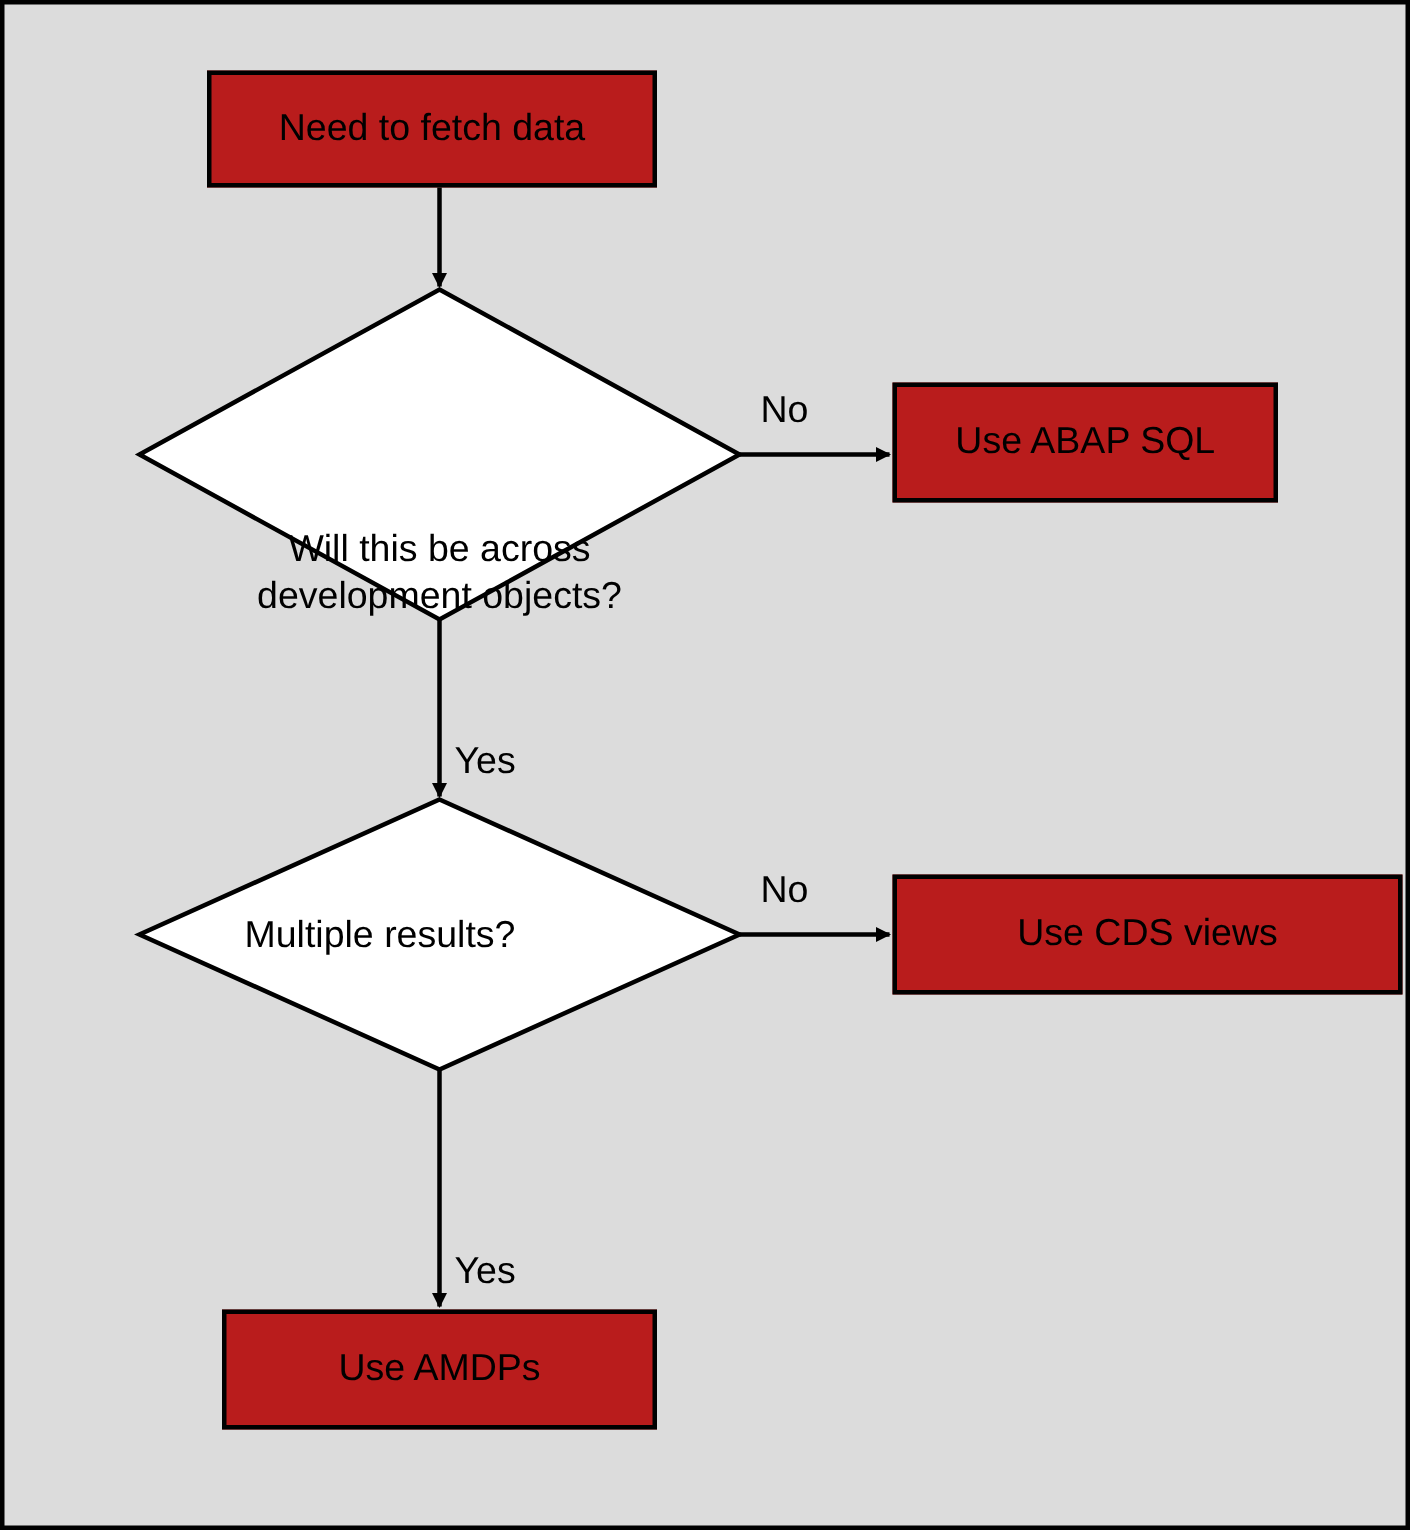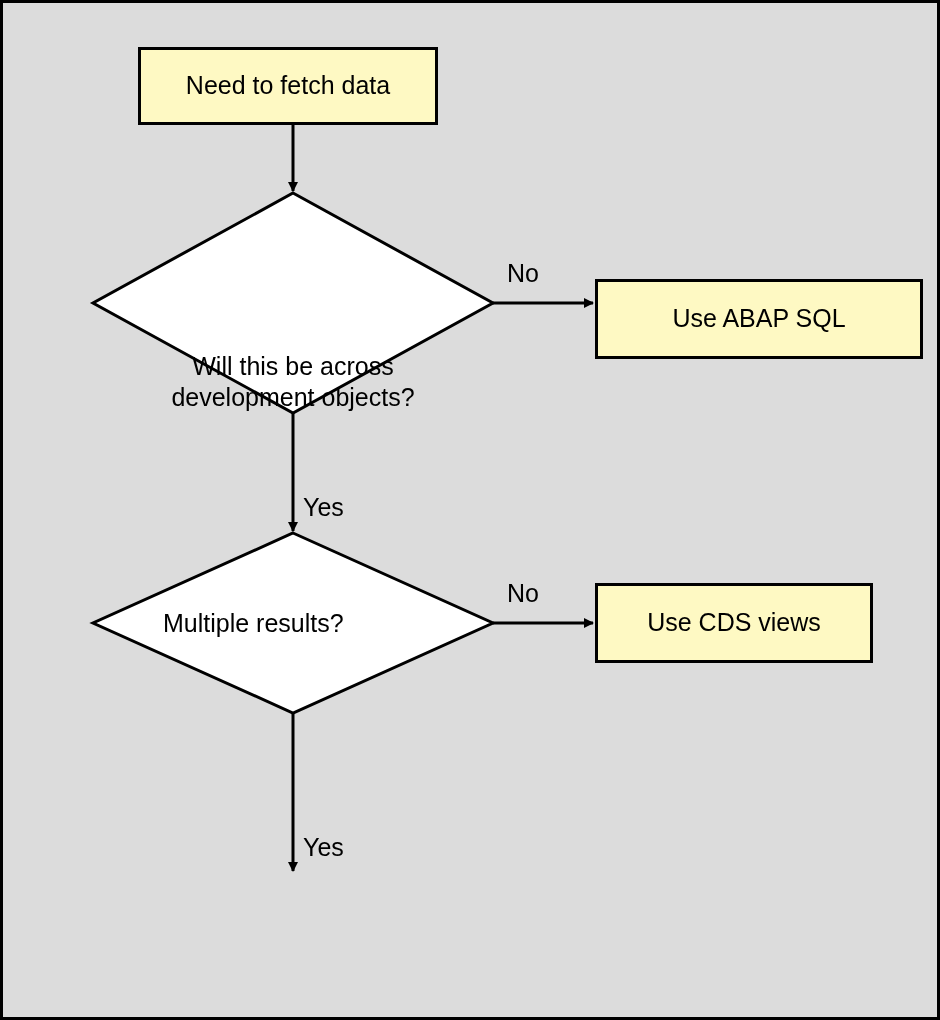--- a/index.html
+++ b/index.html
@@ -14,21 +14,21 @@
   }
   .canvas {
     position: relative;
     width: 940px;
     height: 1020px;
     border: 3px solid #000;
     box-sizing: border-box;
   }
   .node-rect {
     position: absolute;
-    background: #fef9c3;
+    background: #b91c1c;
     border: 3px solid #000;
     display: flex;
     align-items: center;
     justify-content: center;
     text-align: center;
     padding: 10px 18px;
     box-sizing: border-box;
     line-height: 1.25;
   }
   .label {
@@ -49,35 +49,38 @@
     <span>Need to fetch data</span>
   </div>
 
   <svg class="arrow" style="left:90px; top:190px;" width="400" height="220">
     <polygon points="200,0 400,110 200,220 0,110" fill="#ffffff" stroke="#000000" stroke-width="3"></polygon>
   </svg>
   <div style="position:absolute; left:90px; top:190px; width:400px; height:220px; display:flex; align-items:flex-end; justify-content:center; text-align:center; padding:0 60px; box-sizing:border-box; line-height:1.25;">
     <span>Will this be across development objects?</span>
   </div>
 
-  <div class="node-rect" style="left:592px; top:276px; width:328px; height:80px;">
+  <div class="node-rect" style="left:592px; top:252px; width:257px; height:80px;">
     <span>Use ABAP SQL</span>
   </div>
 
   <svg class="arrow" style="left:90px; top:530px;" width="400" height="180">
     <polygon points="200,0 400,90 200,180 0,90" fill="#ffffff" stroke="#000000" stroke-width="3"></polygon>
   </svg>
   <div style="position:absolute; left:90px; top:530px; width:400px; height:180px; display:flex; align-items:center; text-align:center; padding:0 70px; box-sizing:border-box;">
     <span>Multiple results?</span>
   </div>
 
-  <div class="node-rect" style="left:592px; top:580px; width:278px; height:80px;">
+  <div class="node-rect" style="left:592px; top:580px; width:340px; height:80px;">
     <span>Use CDS views</span>
   </div>
 
+  <div class="node-rect" style="left:145px; top:870px; width:290px; height:80px;">
+    <span>Use AMDPs</span>
+  </div>
 
   <svg class="arrow" style="left:0; top:0;" width="940" height="1020">
     <defs>
       <marker id="ah" markerWidth="12" markerHeight="12" refX="9" refY="5" orient="auto" markerUnits="userSpaceOnUse">
         <path d="M0,0 L10,5 L0,10 Z" fill="#000000"></path>
       </marker>
     </defs>
 
     <line x1="290" y1="122" x2="290" y2="188" stroke="#000" stroke-width="3" marker-end="url(#ah)"></line>
 

